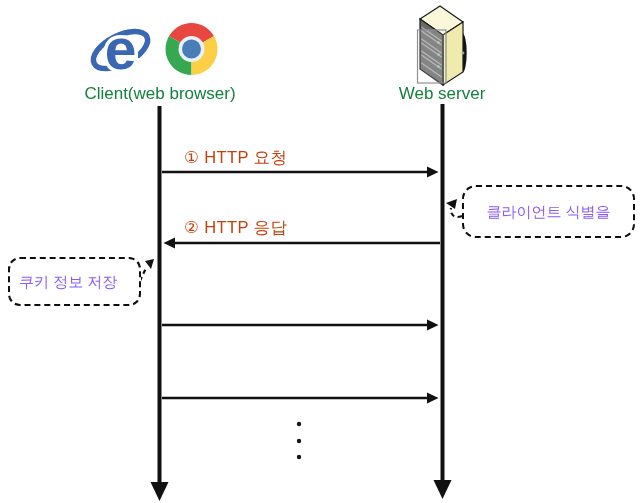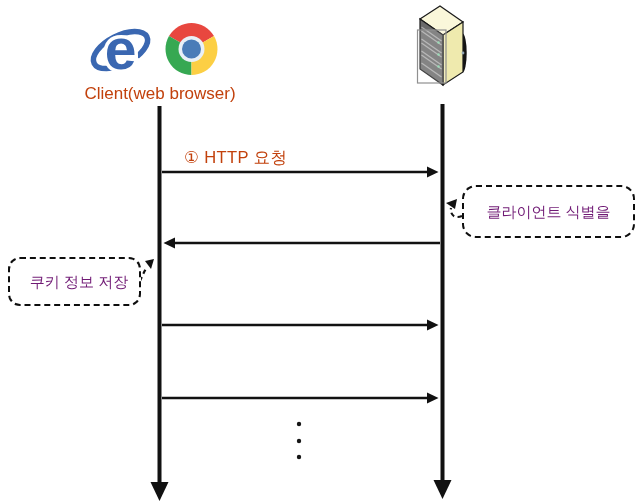--- a/index.html
+++ b/index.html
@@ -2,45 +2,45 @@
 <html><head>
 <meta charset="utf-8">
 <style>
   html,body { margin:0; padding:0; background:#fff; }
   .canvas {
     position:relative; width:642px; height:503px; background:#ffffff;
     font-family:"Liberation Sans","DejaVu Sans",sans-serif; overflow:hidden;
   }
   .layer { position:absolute; left:0; top:0; }
   .entity-label {
-    position:absolute; color:#c2410c; font-size:17px; text-align:center; white-space:nowrap;
+    position:absolute; color:#15803d; font-size:17px; text-align:center; white-space:nowrap;
   }
   .entity-label.client { left:70px; top:84px; width:180px; }
   .entity-label.server { left:382px; top:84px; width:120px; }
   .msg-label {
     position:absolute; left:184px; color:#c2410c; font-size:16.5px;
     letter-spacing:0.4px; white-space:nowrap;
   }
   .msg-label.m1 { top:147px; }
   .msg-label.m2 { top:217px; }
   .msg-label.m3 { top:300px; }
   .msg-label.m4 { top:374px; }
   .callout {
     position:absolute; box-sizing:border-box; border:2.5px dashed #0e0e0e;
-    color:#701a75; background:#ffffff;gap:28px;
+    color:#8b5cf6; background:#ffffff;gap:28px;
   }
   .callout-server {
     left:462px; top:185px; width:173px; height:53px; border-radius:14px;
     display:flex; flex-direction:column; justify-content:center; align-items:center;
     font-size:15px; line-height:21px; text-align:center;
   }
   .callout-client {
     left:8px; top:257px; width:133px; height:49px; border-radius:12px;
     display:flex; flex-direction:column; justify-content:center;
-    padding-left:9px; font-size:15px; line-height:20px; text-align:center;
+    padding-left:9px; font-size:15px; line-height:20px; text-align:left;
   }
   .callout .line { display:block; white-space:nowrap; }
 </style>
 </head>
 <body>
 
 <div class="canvas">
 
   <svg class="layer" width="642" height="503" viewBox="0 0 642 503">
 
@@ -117,22 +117,24 @@
     </g>
 
     <g fill="#151515">
       <circle cx="299" cy="424" r="2.2"></circle>
       <circle cx="299" cy="441" r="2.2"></circle>
       <circle cx="299" cy="457" r="2.2"></circle>
     </g>
   </svg>
 
   <div class="entity-label client">Client(web browser)</div>
+  <div class="entity-label server">Web server</div>
 
   <div class="msg-label m1">① HTTP 요청</div>
+  <div class="msg-label m2">② HTTP 응답</div>
 
   <div class="callout callout-server">
     <span class="line">클라이언트 식별을</span>
   </div>
 
   <div class="callout callout-client">
     <span class="line">쿠키 정보 저장</span>
   </div>
 
 </div>

